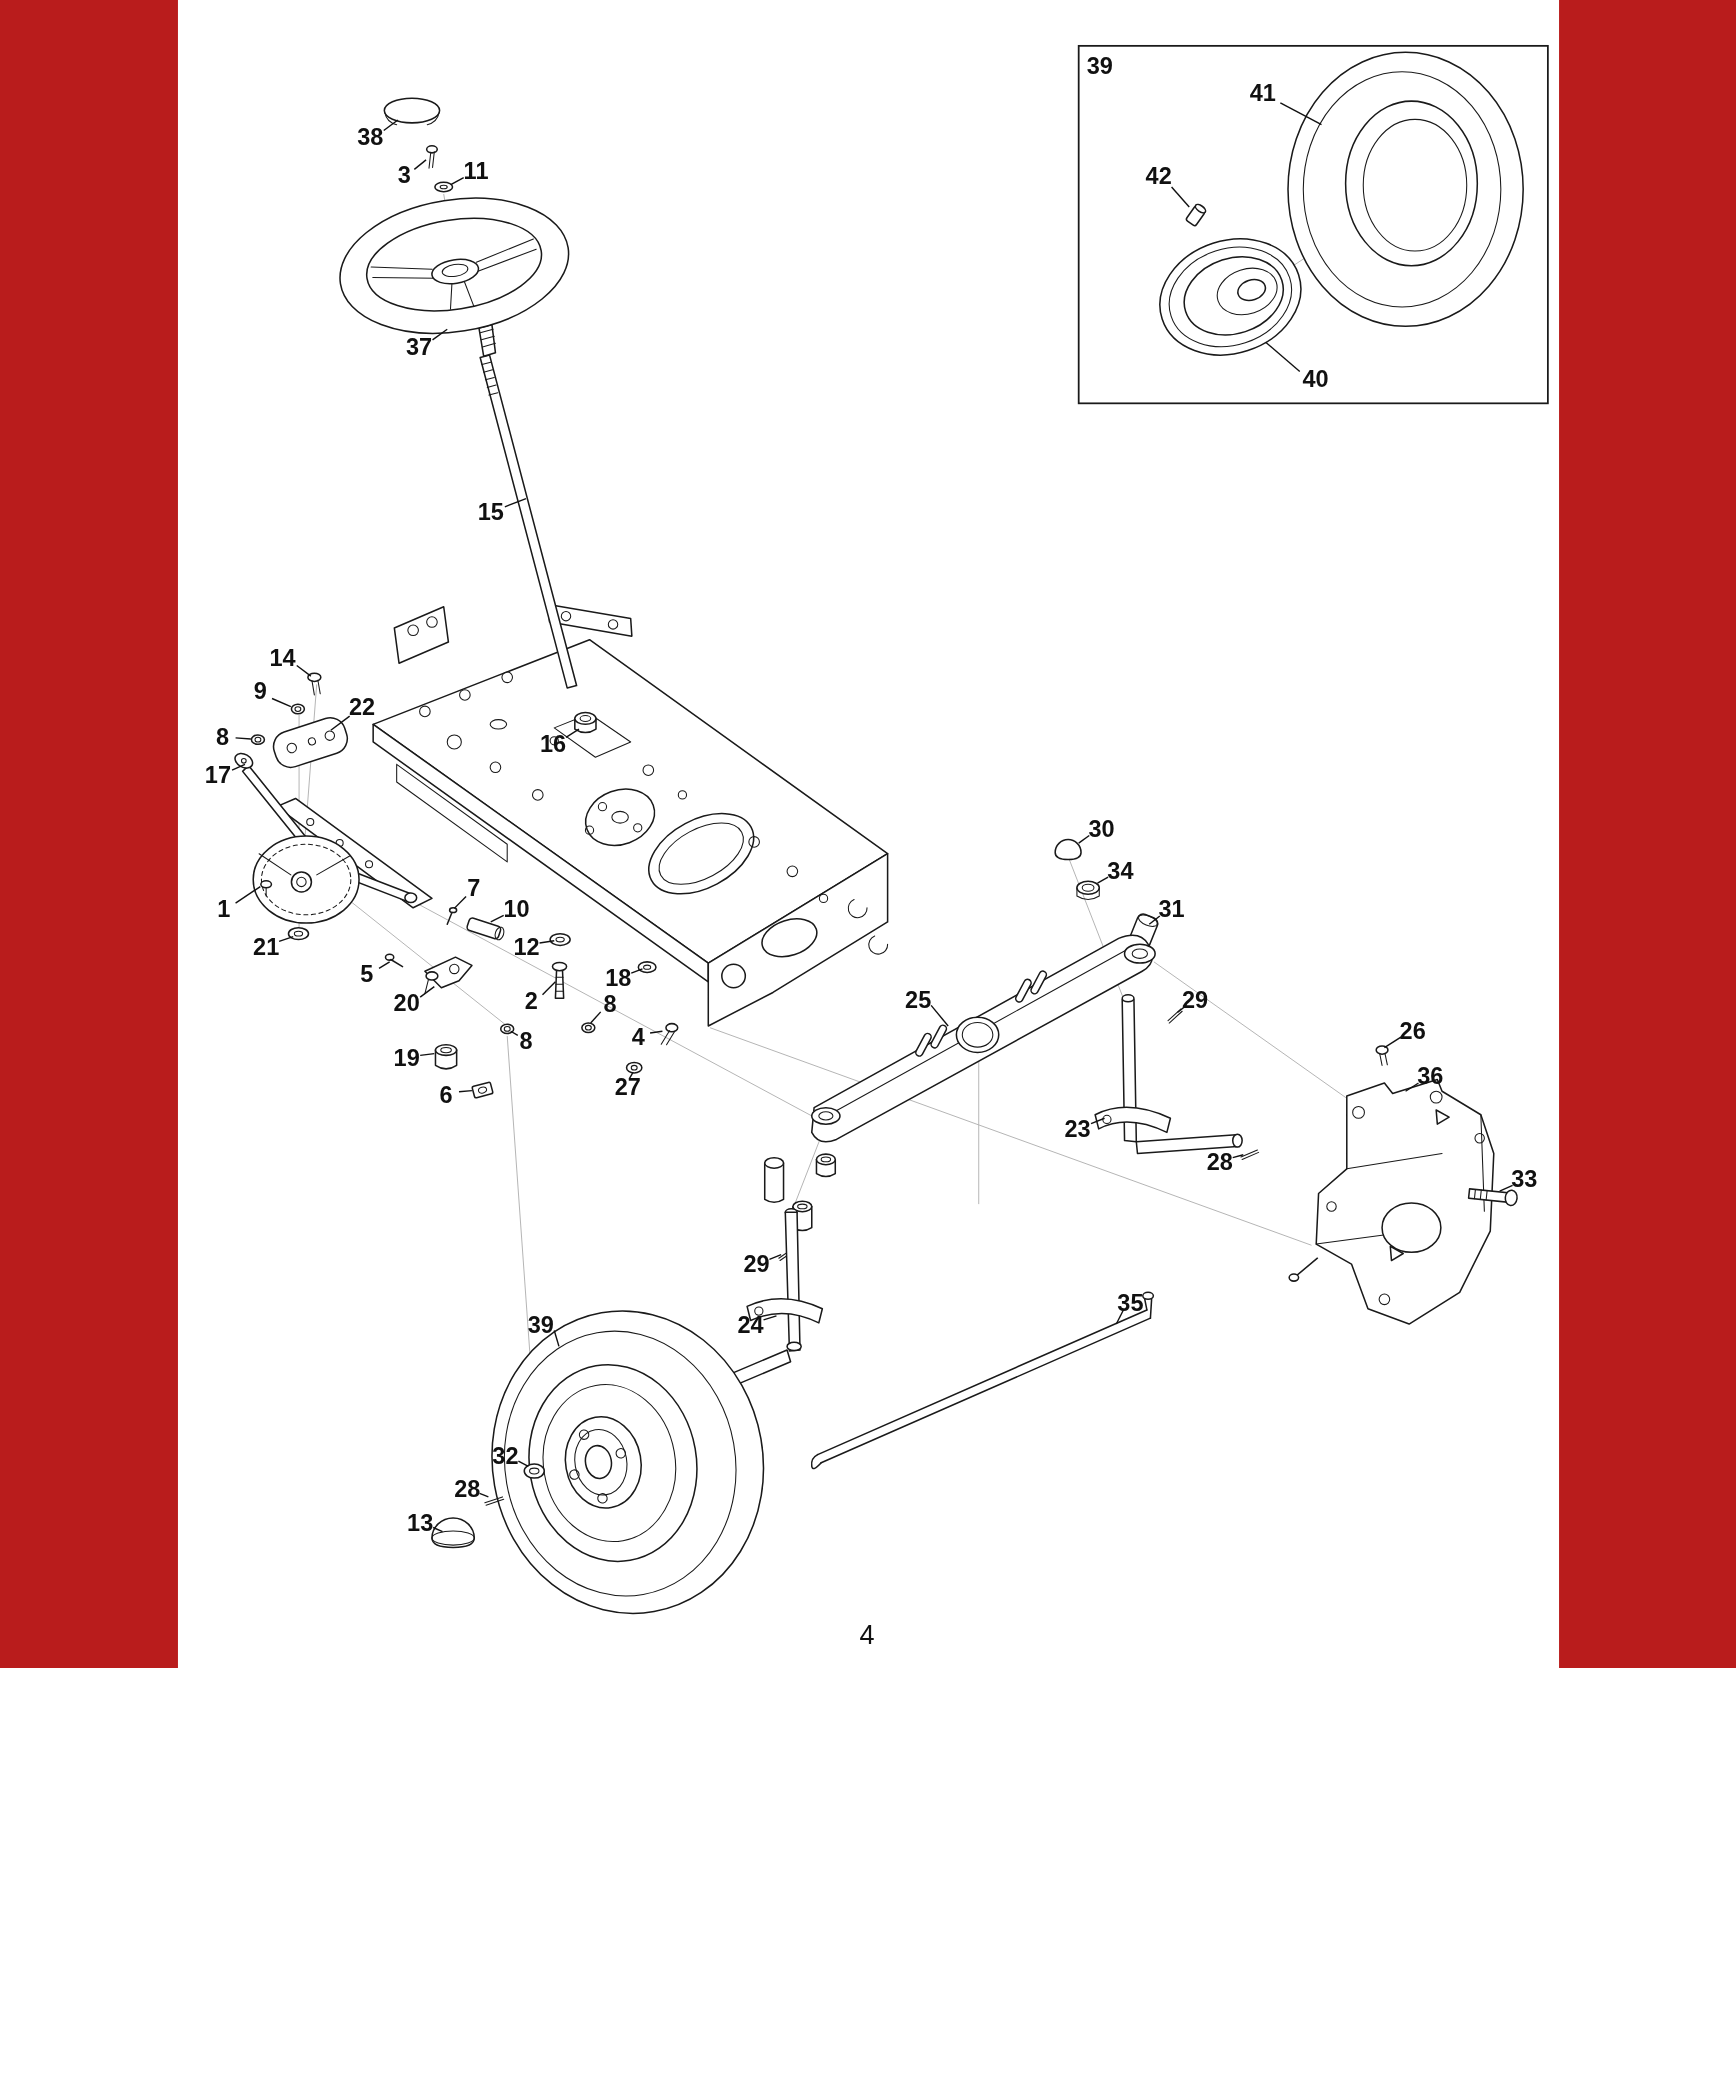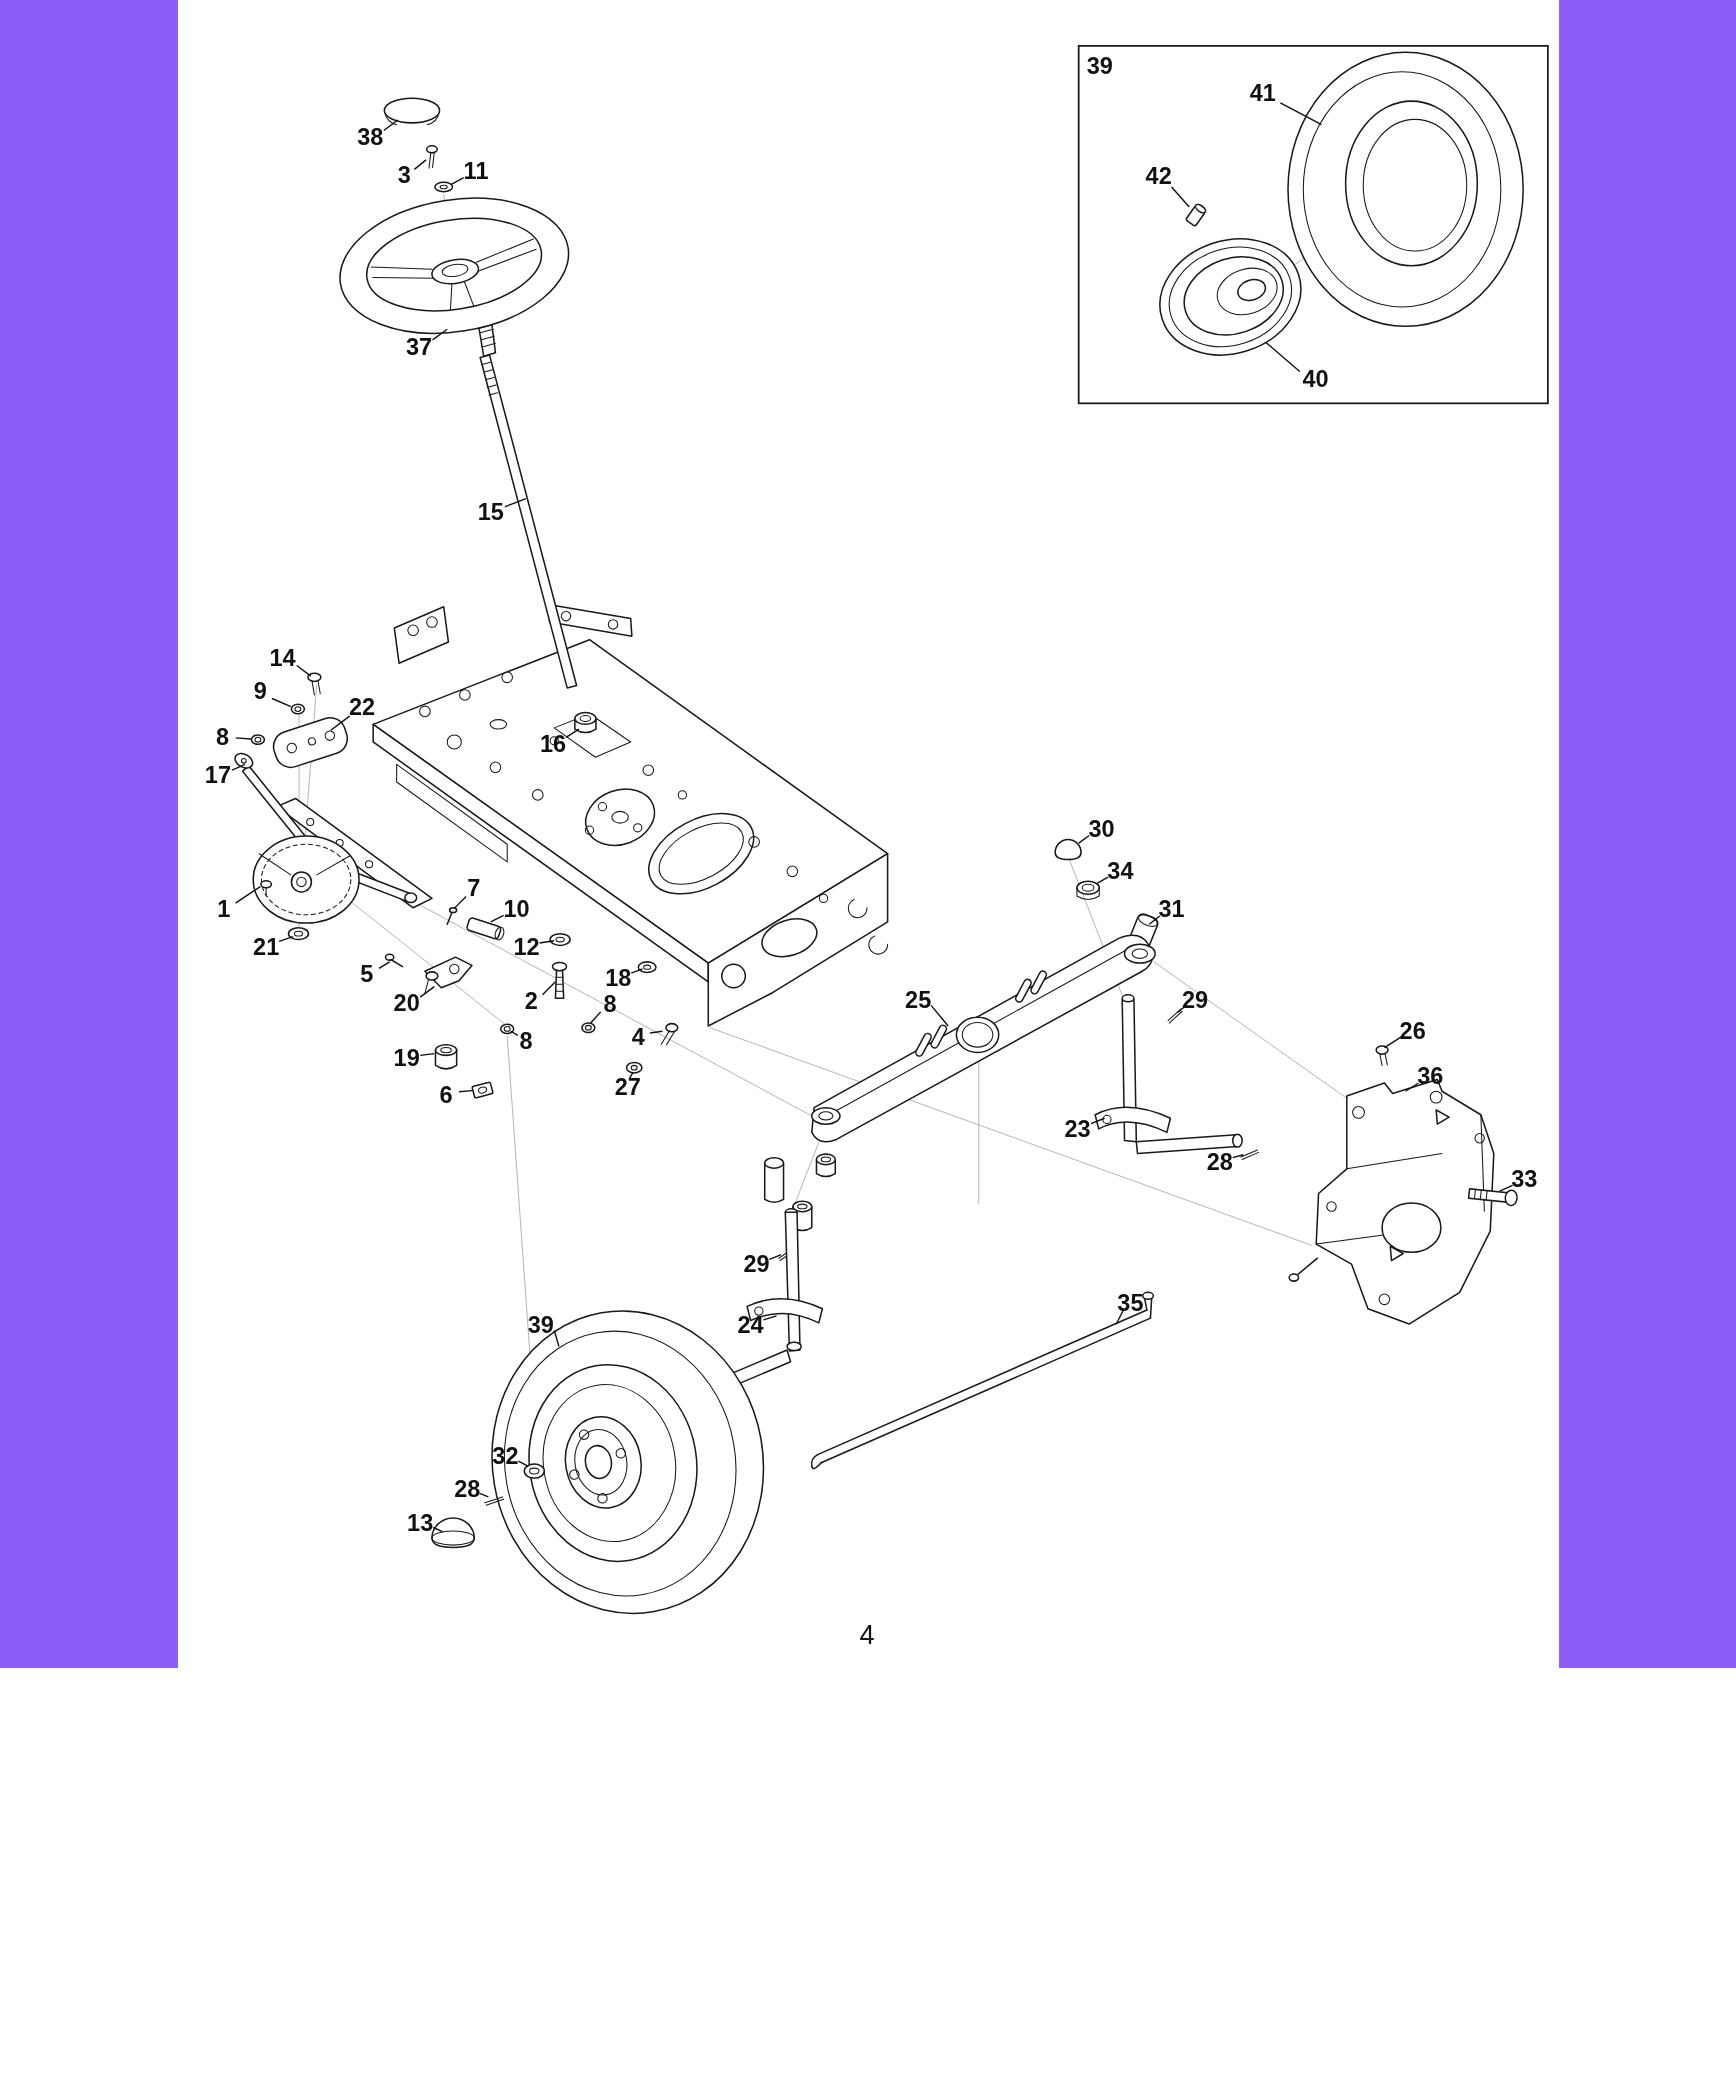--- a/index.html
+++ b/index.html
@@ -1,16 +1,16 @@
 <!DOCTYPE html>
 <html style="font-size:12px"><head>
 <meta charset="utf-8">
 <style>
   html,body{margin:0;padding:0;background:#ffffff;}
-  .page{position:relative;width:1737px;height:1668px;background:#8b5cf6;font-family:"Liberation Sans",sans-serif;}
+  .page{position:relative;width:1737px;height:1668px;background:#b91c1c;font-family:"Liberation Sans",sans-serif;}
   svg{position:absolute;left:0;top:0;width:100%;height:100%;}
   .ol{fill:#ffffff;stroke:#1a1a1a;stroke-width:2.6;stroke-linejoin:round;stroke-linecap:round;}
   .ln{fill:none;stroke:#1a1a1a;stroke-width:2.6;stroke-linejoin:round;stroke-linecap:round;}
   .thin{stroke-width:1.8;}
   .cons{fill:none;stroke:#b0b0b0;stroke-width:1.6;}
   .leader{stroke:#111111;stroke-width:2.4;}
   .callout-text{font:600 40px "Liberation Sans",sans-serif;fill:#111111;}
   .page-num{font:400 46px "Liberation Sans",sans-serif;fill:#111111;}
 </style>
 </head>

